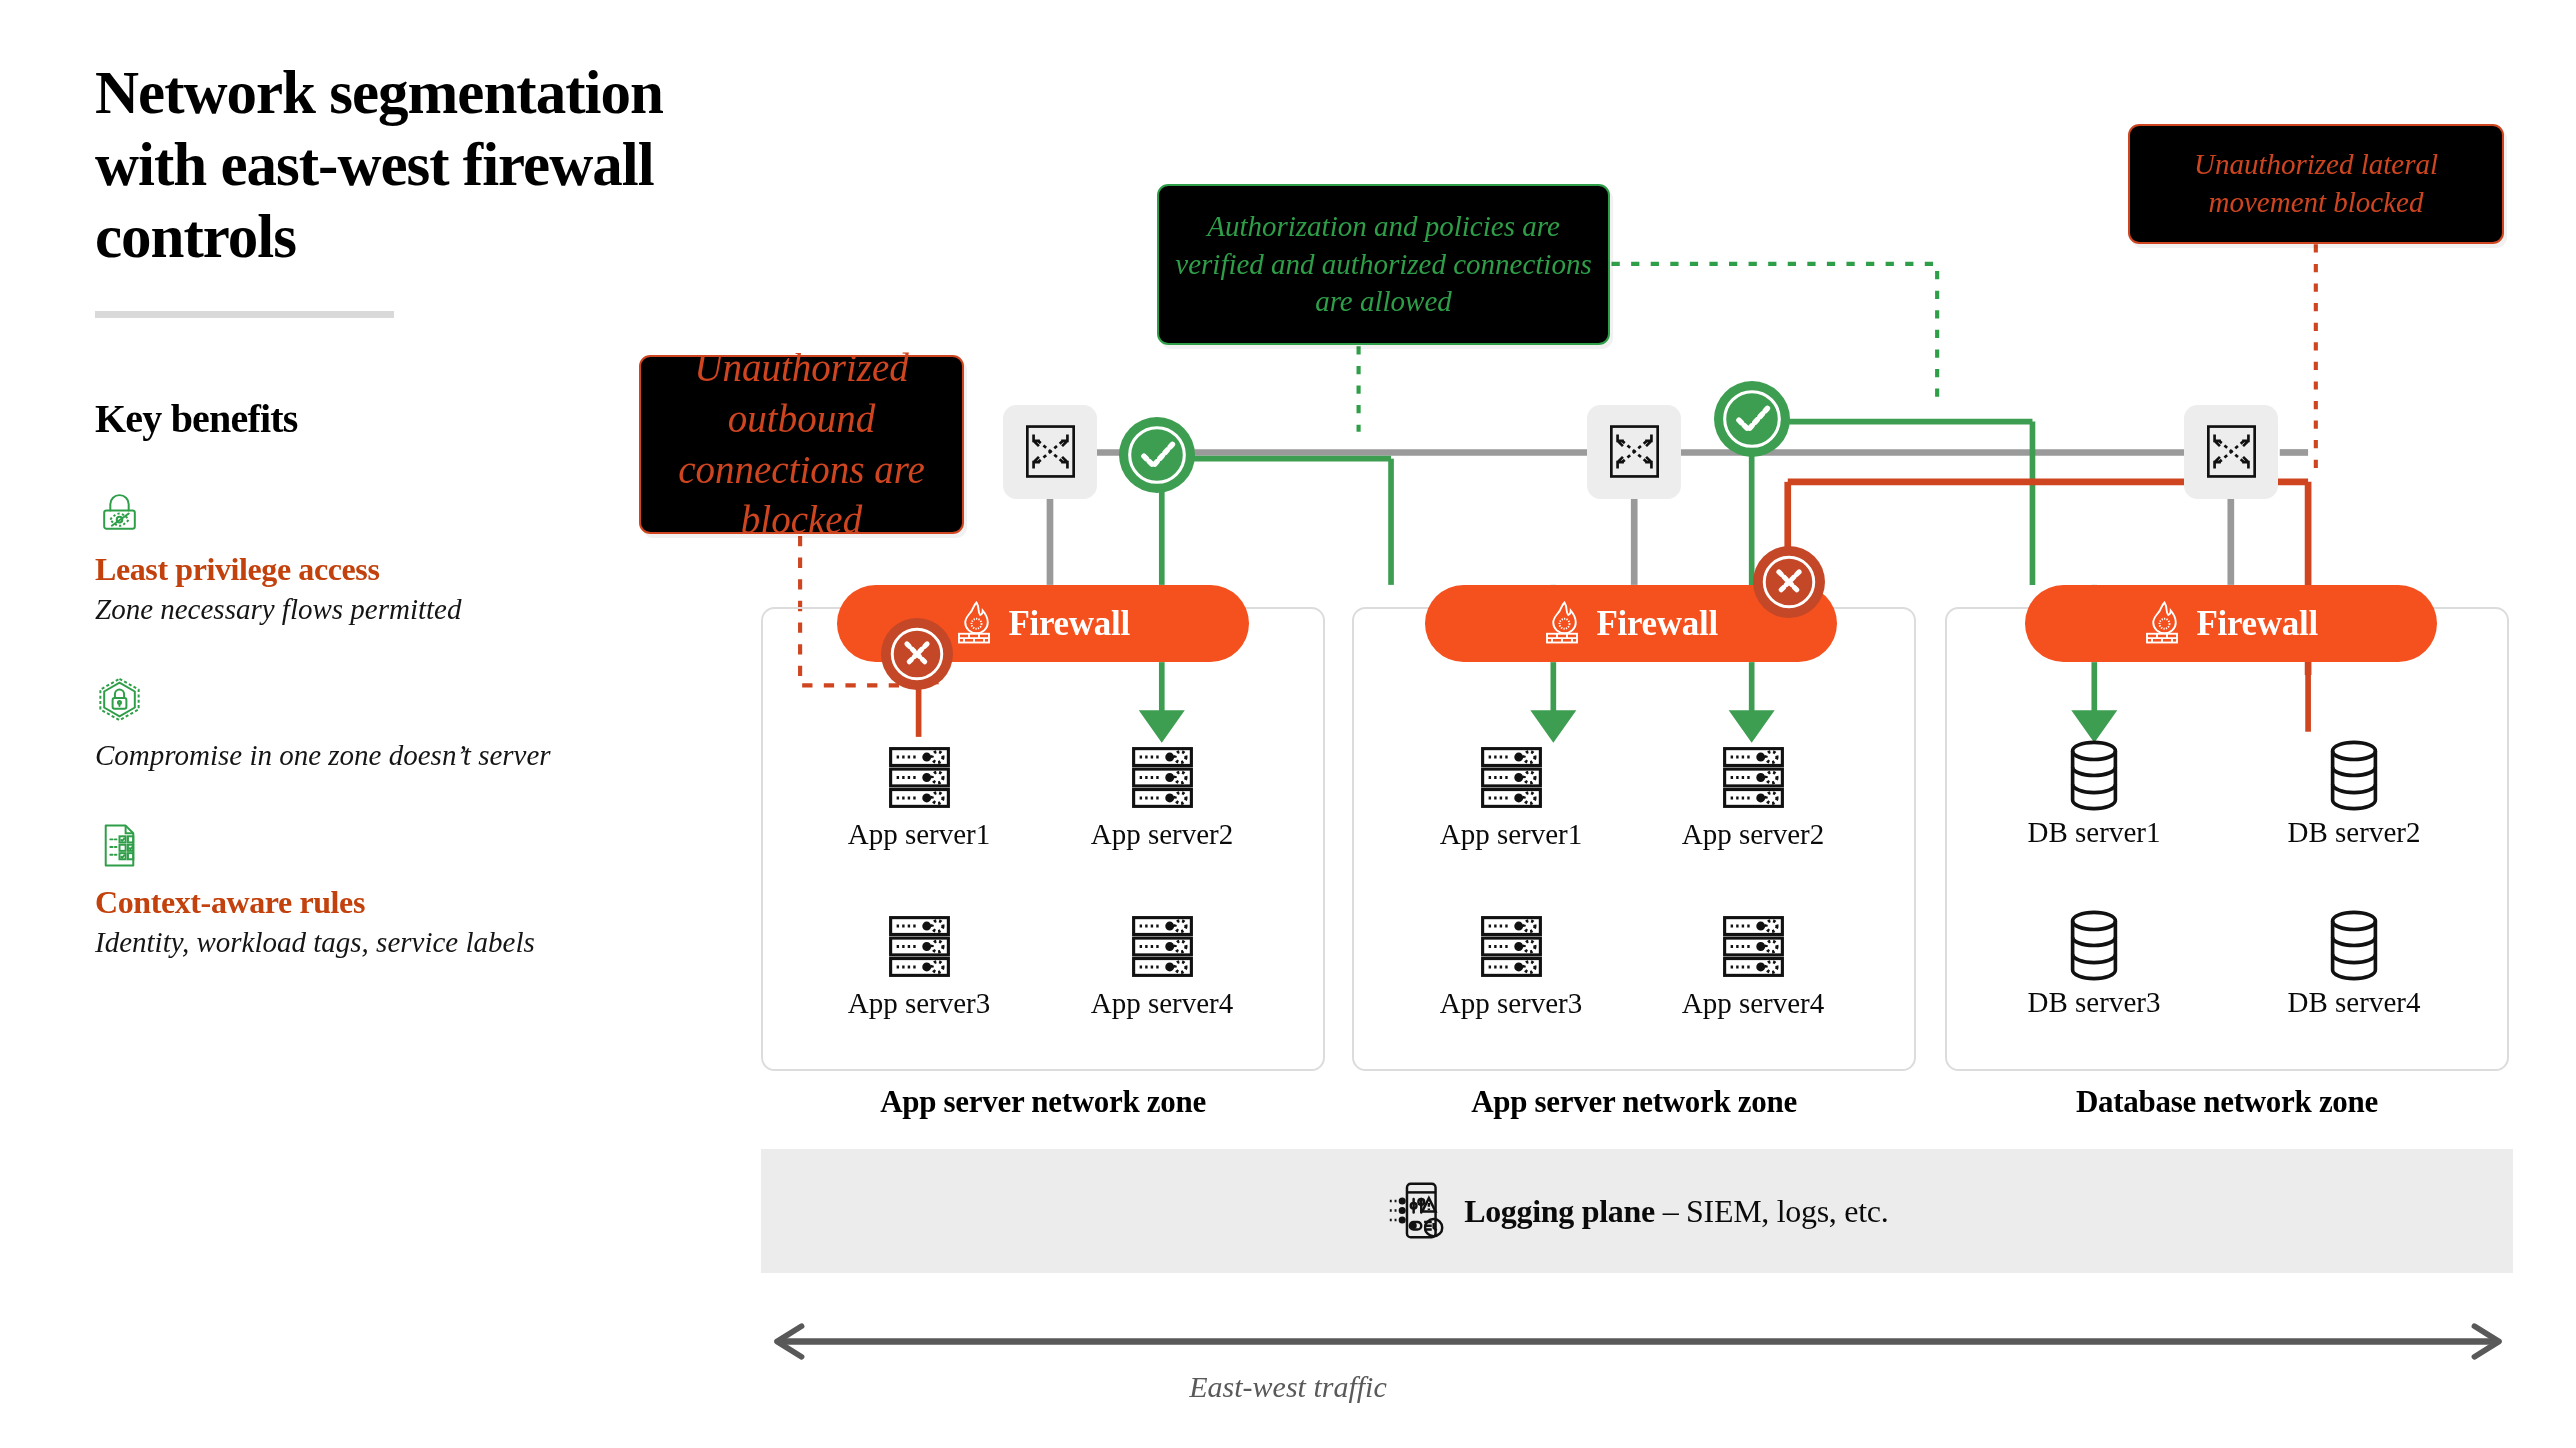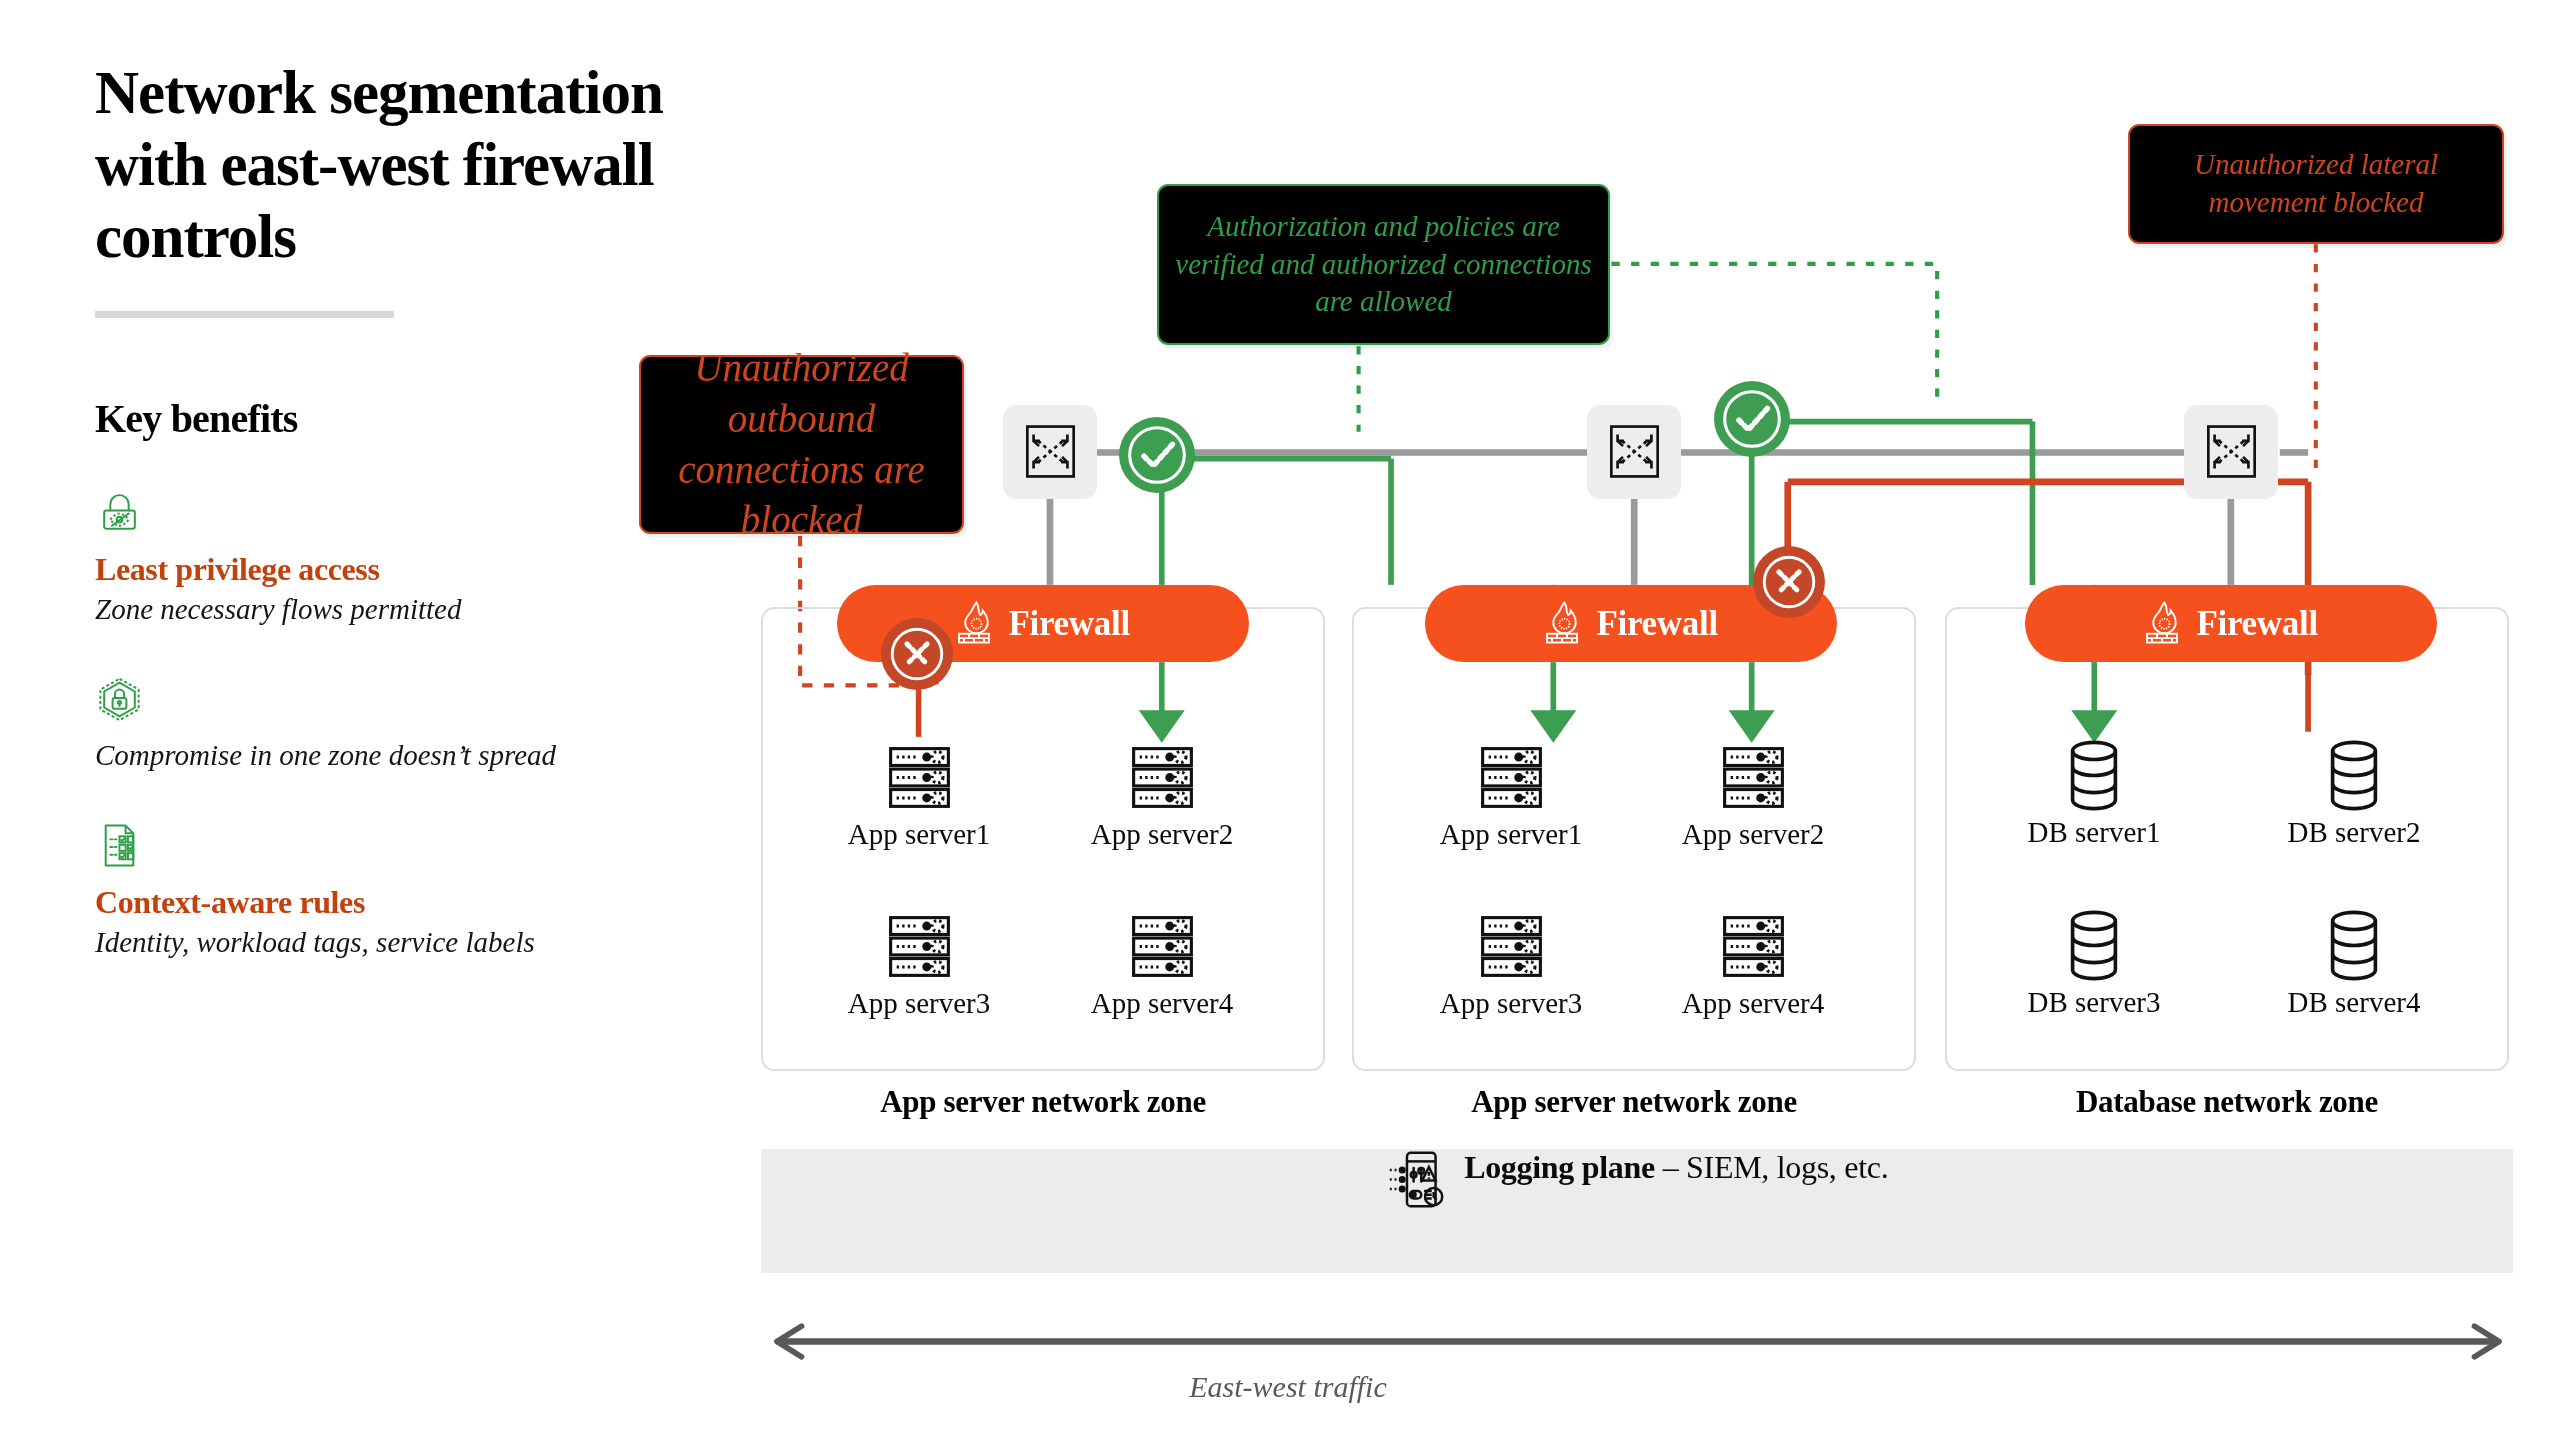--- a/index.html
+++ b/index.html
@@ -89,21 +89,21 @@
   
   .node { position: absolute; text-align: center; width: 170px; }
   .node .node-icon { display: block; margin: 0 auto; }
   .node .node-label {
     margin-top: 8.2px; font-size: 29px; color: #0a0a0a; white-space: nowrap;
   }
 
   
   #logging-plane {
     position: absolute; left: 761px; top: 1149px; width: 1752px; height: 124px;
-    background: #ececec; display: flex; align-items: flex-start; justify-content: center; gap: 17.5px;
+    background: #ececec; display: flex; align-items: center; justify-content: center; gap: 17.5px;
   }
   #logging-plane svg { width: 61px; height: 61px; }
   #logging-text { font-size: 32px; color: #0a0a0a; letter-spacing: -0.3px; }
   #logging-text b { font-weight: bold; }
 
   
   #ew-label {
     position: absolute; left: 0; top: 1370px; width: 2576px; text-align: center;
     font-size: 30px; font-style: italic; color: #595959;
   }
@@ -139,21 +139,21 @@
       <span class="benefit-icon">
         <svg viewBox="0 0 64 64" fill="none" stroke="#2f9e48" stroke-width="2.6">
           <path d="M32 5 57 19v26L32 59 7 45V19z" stroke-dasharray="4 3"></path>
           <path d="M32 10 52 21.5v21L32 54 12 42.5v-21z"></path>
           <path d="M26 30v-5a6 6 0 0112 0v5" stroke-linecap="round"></path>
           <rect x="23" y="30" width="18" height="14" rx="2.5"></rect>
           <circle cx="32" cy="36" r="2"></circle>
           <path d="M32 37v3.5" stroke-linecap="round"></path>
         </svg>
       </span>
-      <div class="benefit-desc">Compromise in one zone doesn’t spread</div>
+      <div class="benefit-desc">Compromise in one zone doesn’t server</div>
     </div>
 
     <div class="benefit">
       <span class="benefit-icon">
         <svg viewBox="0 0 64 64" fill="none" stroke="#2f9e48" stroke-width="2.6">
           <path d="M14 6h26l10 10v42H14z" stroke-linejoin="round"></path>
           <path d="M40 6v10h10"></path>
           <path d="M20 24h8M20 34h8M20 44h8" stroke-linecap="round" stroke-dasharray="3 3"></path>
           <rect x="32" y="20" width="8" height="8"></rect>
             <path d="M33.5 24l2 2 3.5-4"></path>

